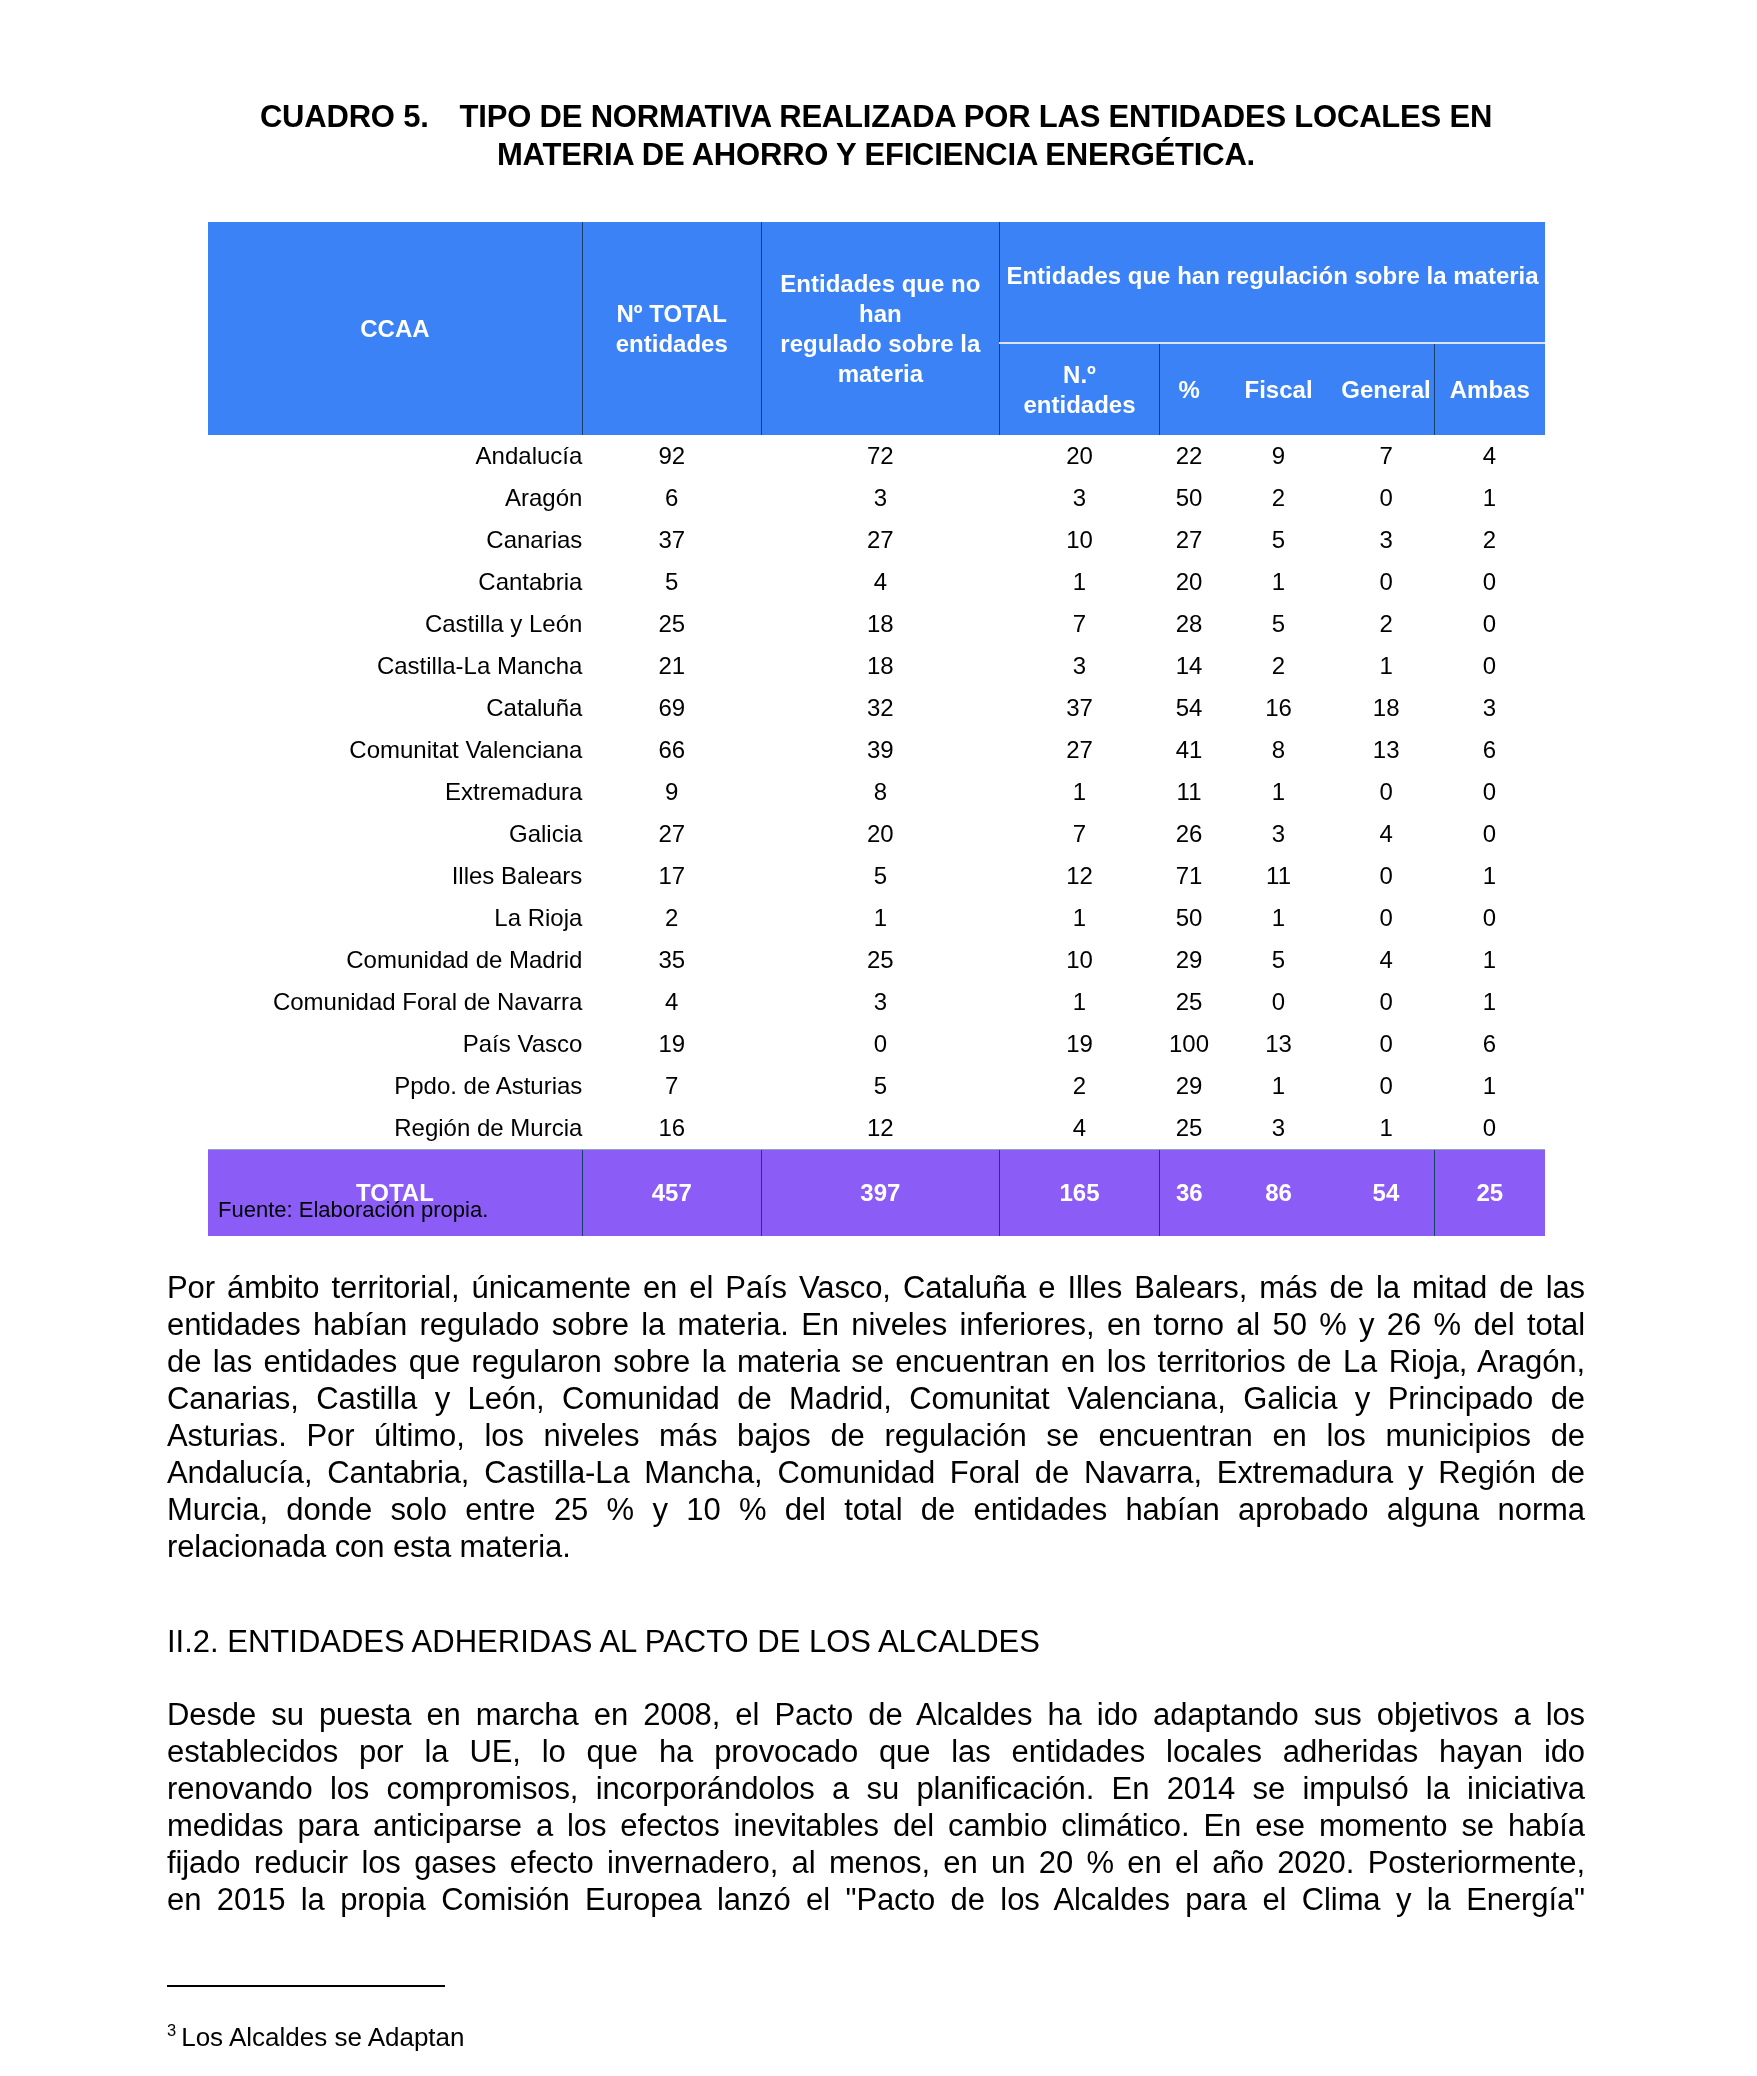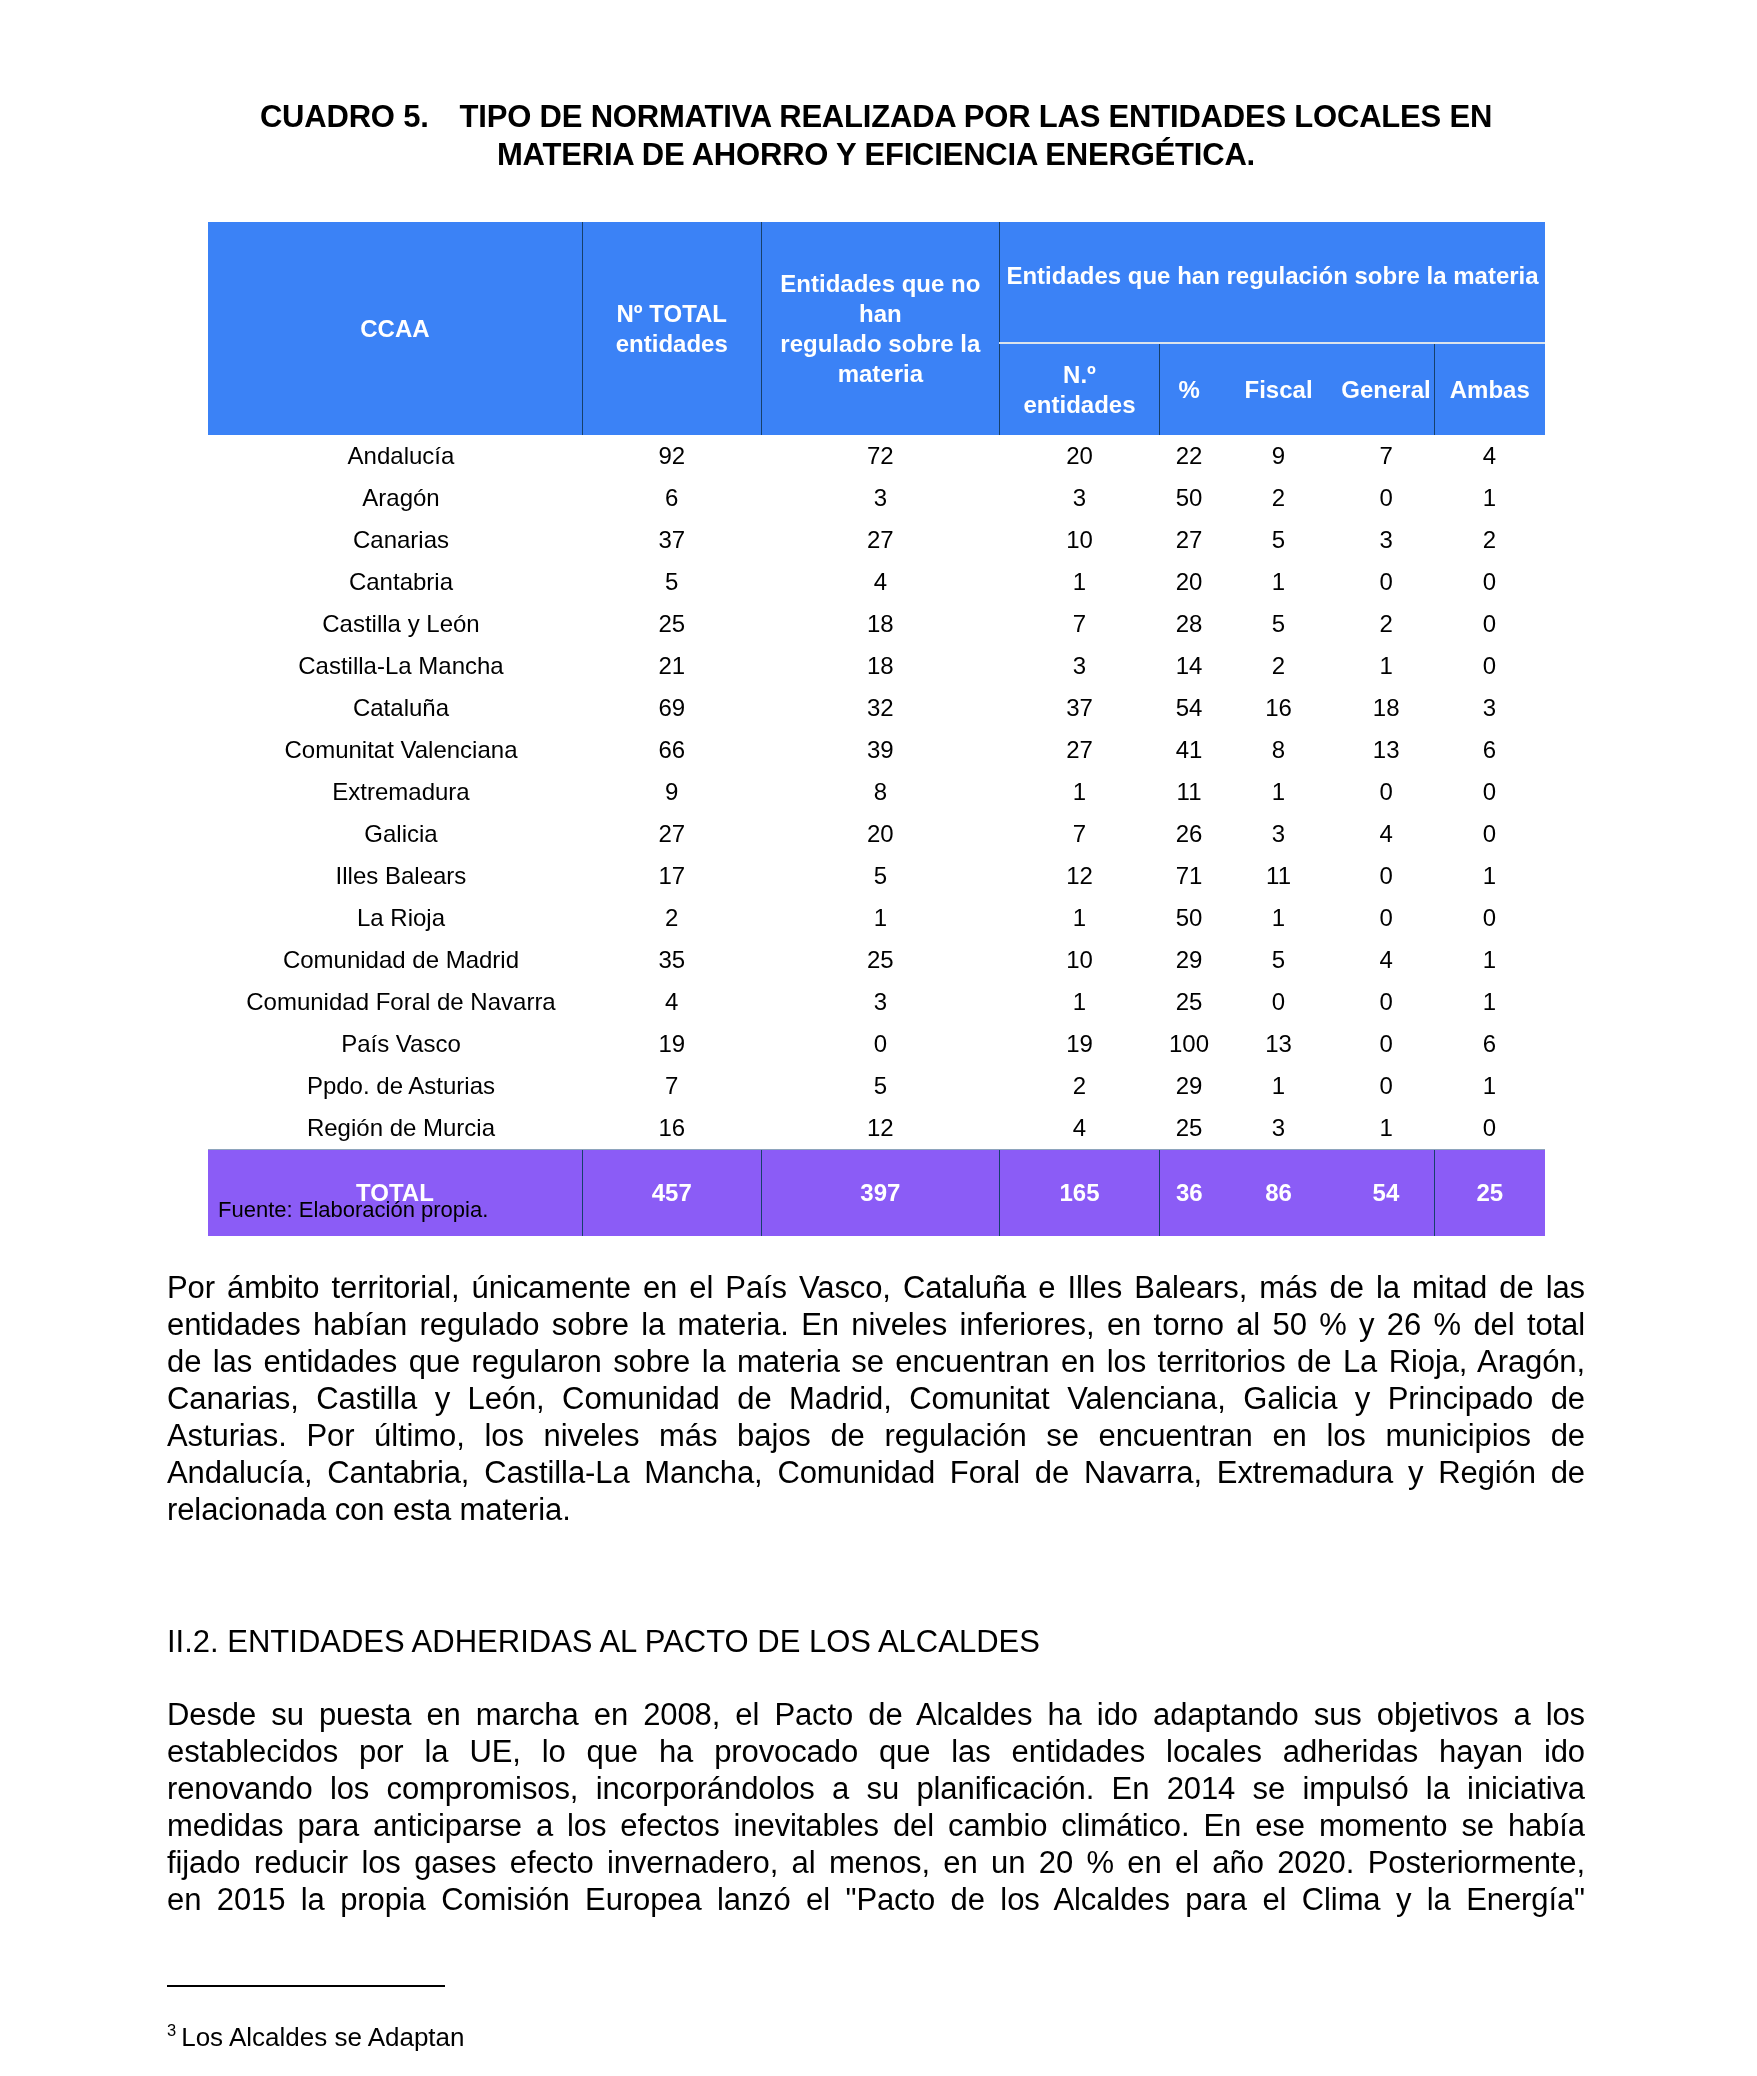--- a/index.html
+++ b/index.html
@@ -28,21 +28,21 @@
   table.data th:first-child { border-left: none; }
   table.data thead tr.r1 th { height: 120px; }
   table.data thead tr.r1 th.group { height: 120px; vertical-align: middle; padding-top: 0; }
   table.data thead tr.r1 th.group span { display: block; margin-top: -11.6px; }
   table.data thead tr.r2 th { height: 91px; border-top: 2.5px solid #dbe3ec; }
   table.data thead tr.r2 th.first-sub { border-left: 0.8px solid #16406b; }
   table.data thead tr.r1 th.tall { vertical-align: middle; }
   table.data tbody td {
     height: 42px; padding: 0; text-align: center; font-size: 24px;
   }
-  table.data tbody td.name { text-align: center; padding-left: 11.6px; }
+  table.data tbody td.name { text-align: right; padding-left: 11.6px; }
   table.data tfoot td {
     background: #8b5cf6; color: #fff; font-weight: bold; height: 54px;
     text-align: center; padding: 16px; border-left: 0.8px solid #16406b;
     border-top: 1.7px solid #8ea4bc;
   }
   table.data tfoot td:first-child { border-left: none; }
 
   .col-name { width: 471px; }
   .col-total { width: 207px; }
   .col-no { width: 291px; }
@@ -301,20 +301,21 @@
 
 <div class="source">Fuente: Elaboración propia.</div>
 
 <div class="para p1">
   <span class="line">Por ámbito territorial, únicamente en el País Vasco, Cataluña e Illes Balears, más de la mitad de las</span>
   <span class="line">entidades habían regulado sobre la materia. En niveles inferiores, en torno al 50 % y 26 % del total</span>
   <span class="line">de las entidades que regularon sobre la materia se encuentran en los territorios de La Rioja, Aragón,</span>
   <span class="line">Canarias, Castilla y León, Comunidad de Madrid, Comunitat Valenciana, Galicia y Principado de</span>
   <span class="line">Asturias. Por último, los niveles más bajos de regulación se encuentran en los municipios de</span>
   <span class="line">Andalucía, Cantabria, Castilla-La Mancha, Comunidad Foral de Navarra, Extremadura y Región de</span>
+  <span class="line">Murcia, donde solo entre 25 % y 10 % del total de entidades habían aprobado alguna norma</span>
   <span class="line last">relacionada con esta materia.</span>
 </div>
 
 <div class="heading">II.2. ENTIDADES ADHERIDAS AL PACTO DE LOS ALCALDES</div>
 
 <div class="para p2">
   <span class="line">Desde su puesta en marcha en 2008, el Pacto de Alcaldes ha ido adaptando sus objetivos a los</span>
   <span class="line">establecidos por la UE, lo que ha provocado que las entidades locales adheridas hayan ido</span>
   <span class="line">renovando los compromisos, incorporándolos a su planificación. En 2014 se impulsó la iniciativa</span>
   <span class="line">medidas para anticiparse a los efectos inevitables del cambio climático. En ese momento se había</span>

